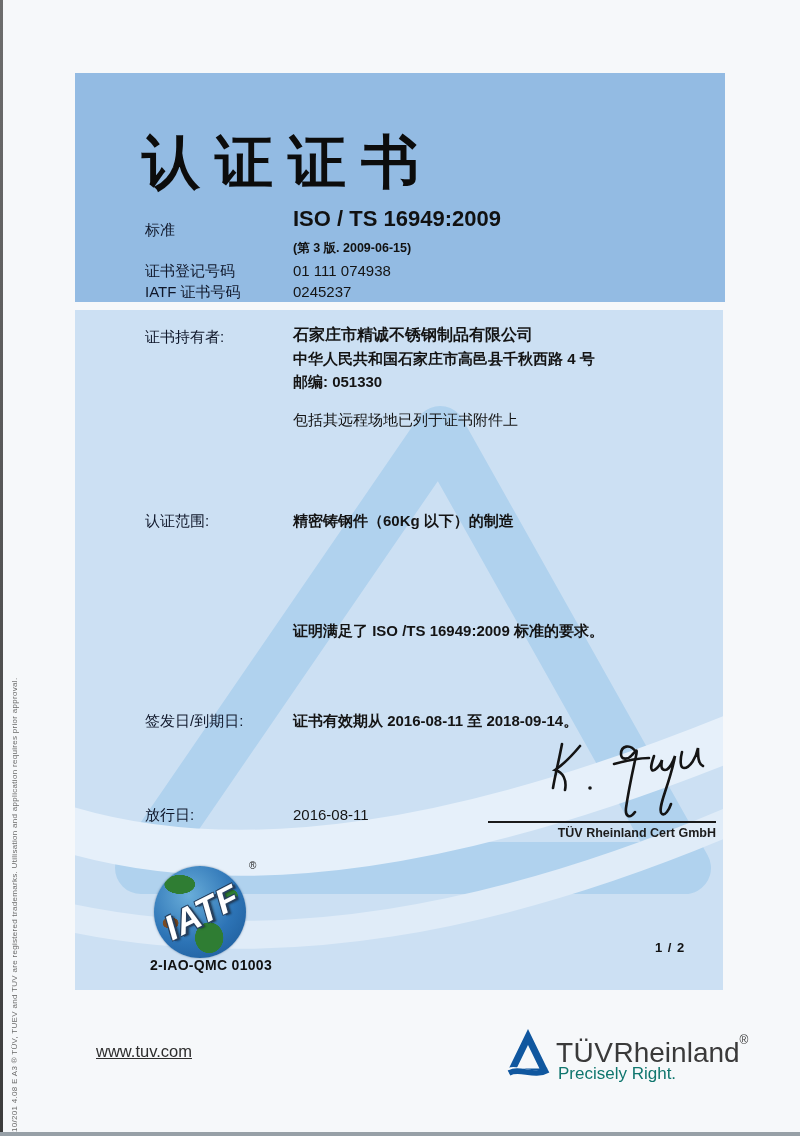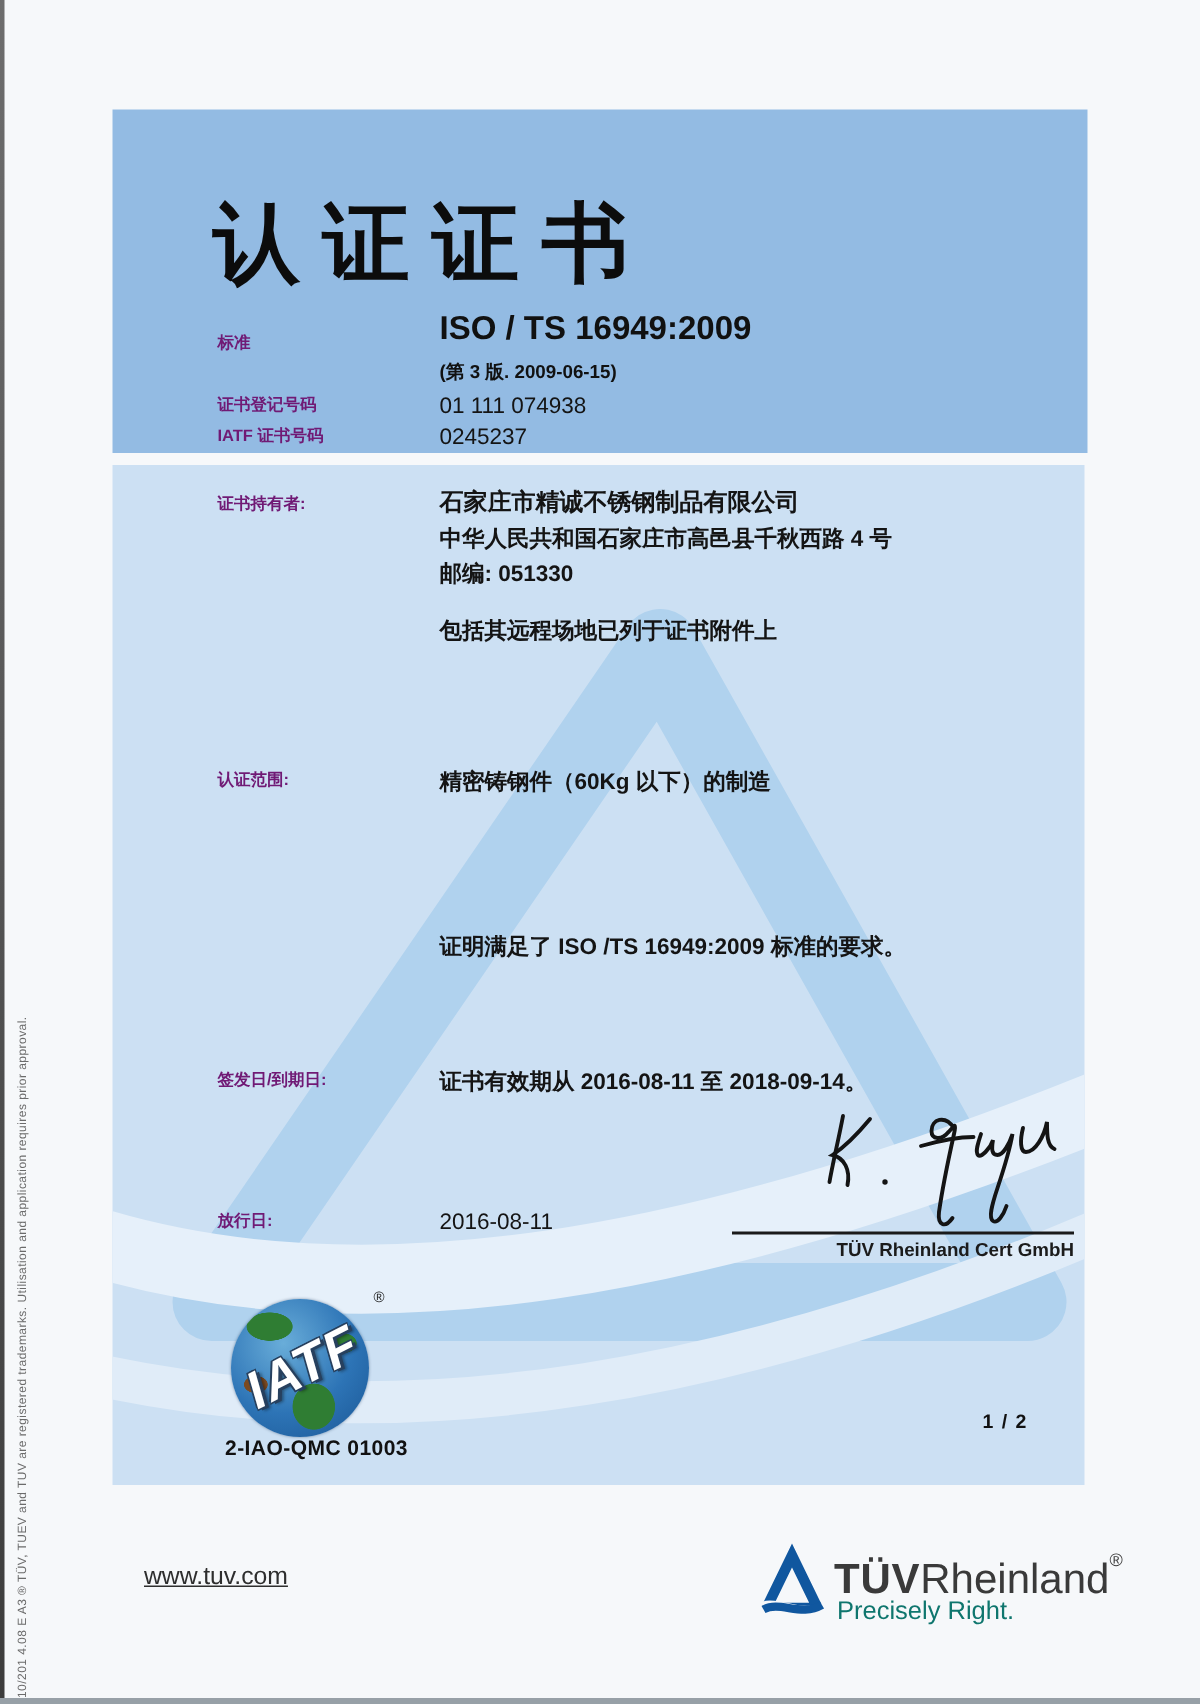--- a/index.html
+++ b/index.html
@@ -26,36 +26,36 @@
     white-space:nowrap; width:392px;
   }
 
   
   .band-top  { left:75px; top:73px;  width:650px; height:229px; background:#93bbe3; }
   .band-body { left:75px; top:310px; width:648px; height:680px; background:#cce0f3; overflow:hidden; }
   .watermark { left:0; top:0; width:648px; height:680px; }
 
   
   .cert-title { left:142px; top:124px; font-size:58px; font-weight:bold; letter-spacing:15px; color:#0c0c0c; }
-  .lbl  { font-weight:bold; font-size:11px; color:#701a75; }
+  .lbl  { font-weight:normal; font-size:15px; color:#0f172a; }
   .val  { font-size:15px; color:#141414; }
   .standard-label { left:145px; top:221px; }
   .standard-value { left:293px; top:206px; font-size:22px; font-weight:bold; }
   .standard-edition { left:293px; top:240px; font-size:12.5px; font-weight:bold; }
   .reg-label  { left:145px; top:262px; }
   .reg-value  { left:293px; top:262px; }
   .iatf-label { left:145px; top:283px; }
   .iatf-value { left:293px; top:283px; }
 
   
   .holder-label   { left:145px; top:328px; }
   .holder-name    { left:293px; top:325px; font-size:16px; font-weight:bold; }
   .holder-address { left:293px; top:350px; font-weight:600; }
   .holder-postcode{ left:293px; top:373px; font-weight:600; }
-  .remote-note    { left:293px; top:411px; font-weight:bold;text-align:right; }
+  .remote-note    { left:293px; top:411px; font-weight:normal;text-align:right; }
   .scope-label    { left:145px; top:512px; }
   .scope-value    { left:293px; top:512px; font-weight:bold; }
   .compliance     { left:293px; top:622px; font-weight:600; }
   .validity-label { left:145px; top:712px; }
   .validity-value { left:293px; top:712px; font-weight:600; }
   .release-label  { left:145px; top:806px; }
   .release-value  { left:293px; top:806px; }
 
   .signature-svg { left:538px; top:730px; }
   .sig-line { left:488px; top:821px; width:228px; height:2px; background:#1a1a1a; }
@@ -82,21 +82,21 @@
   }
   .iatf-reg { position:absolute; left:99px; top:-2px; font-size:10px; color:#222; }
   .iatf-code { left:150px; top:957px; font-size:14px; font-weight:bold; letter-spacing:.3px; }
 
   .page-indicator { left:655px; top:940px; font-size:13px; font-weight:bold; letter-spacing:1px; }
 
   
   .website { left:96px; top:1042px; font-size:16.5px; color:#2e2e2e;text-decoration:underline; }
   .tuv-logo { left:503px; top:1028px; }
   .brand-line { left:556px; top:1033px; font-size:28px; color:#3a3a3a; white-space:nowrap; }
-  .brand-bold { font-weight:bold; letter-spacing:.5px; }
+  .brand-bold { font-weight:normal; letter-spacing:.5px; }
   .brand-reg { font-size:12px; vertical-align:18px; }
   .tagline { left:558px; top:1064px; font-size:17px; font-weight:400; color:#0f766e; }
 </style>
 </head>
 <body>
 
 <div class="abs scan-edge-left"></div>
 <div class="abs scan-edge-bottom"></div>
 
 <div class="abs margin-note">10/201  4.08  E  A3      ®      TÜV, TUEV and TUV are registered trademarks. Utilisation and application requires prior approval.</div>

